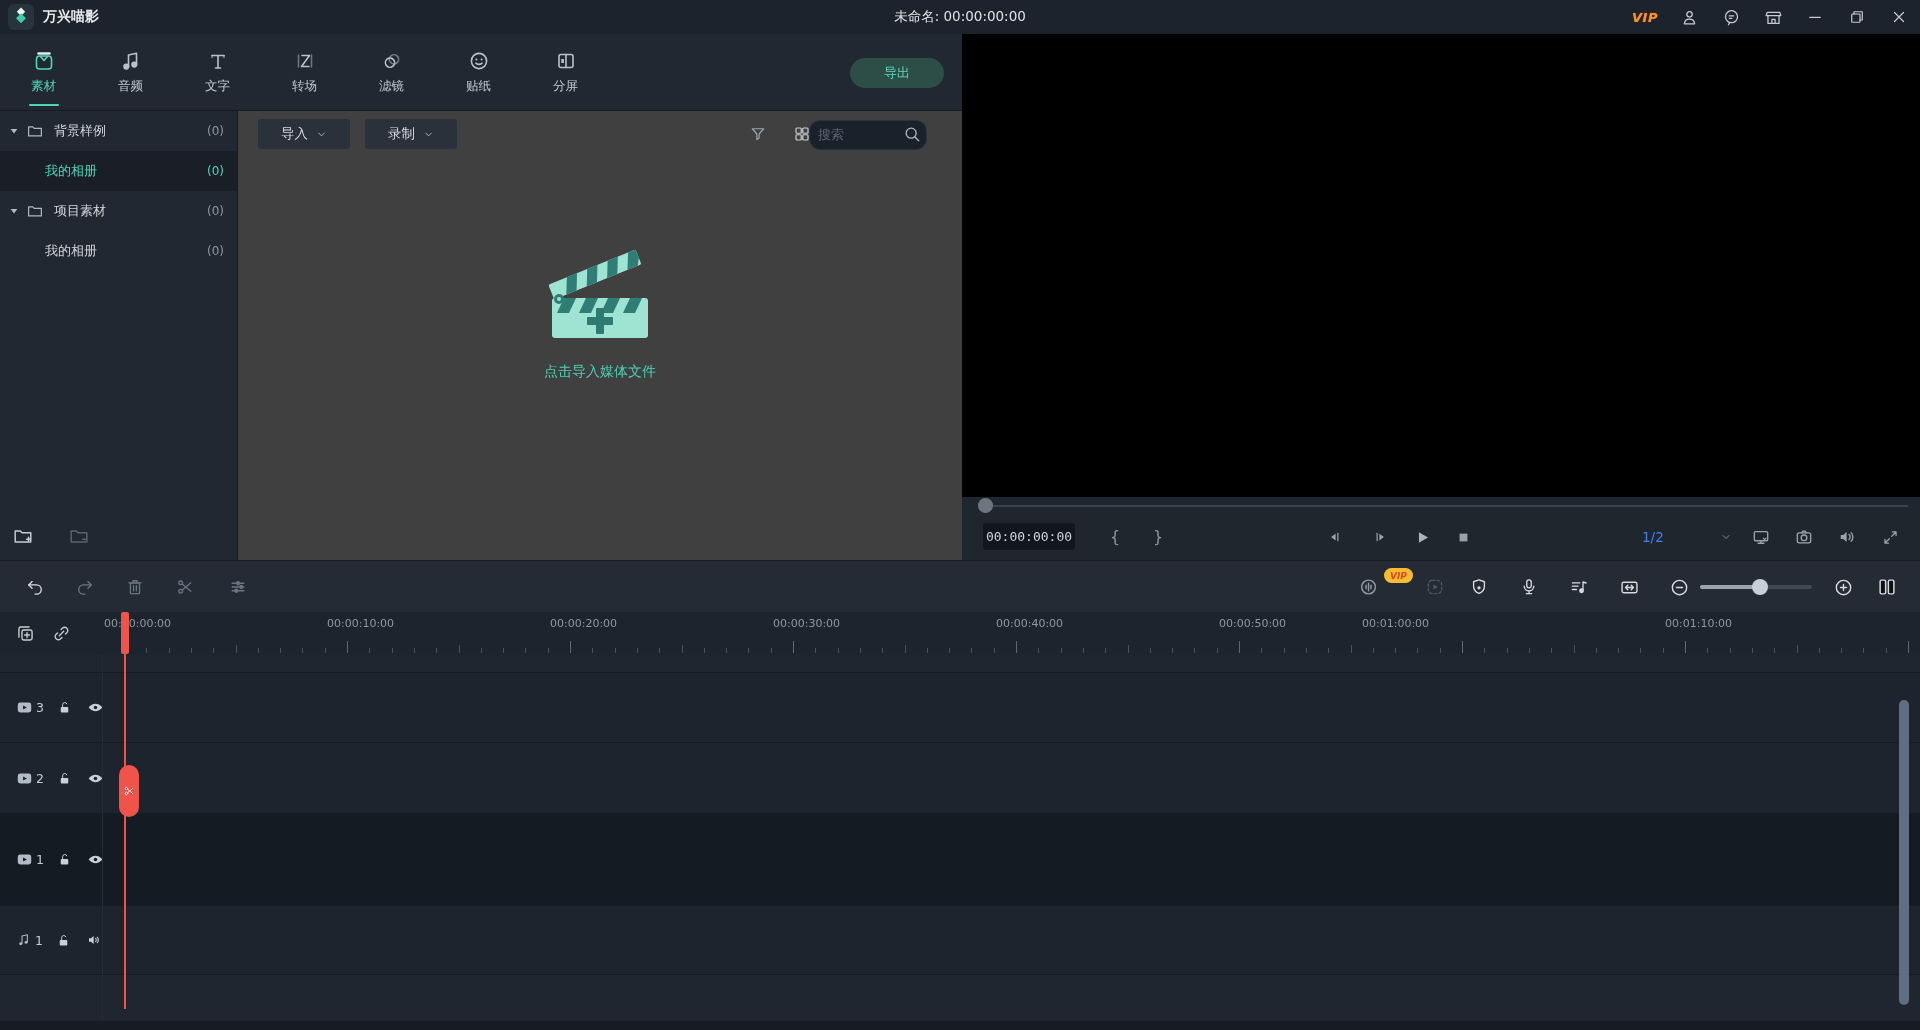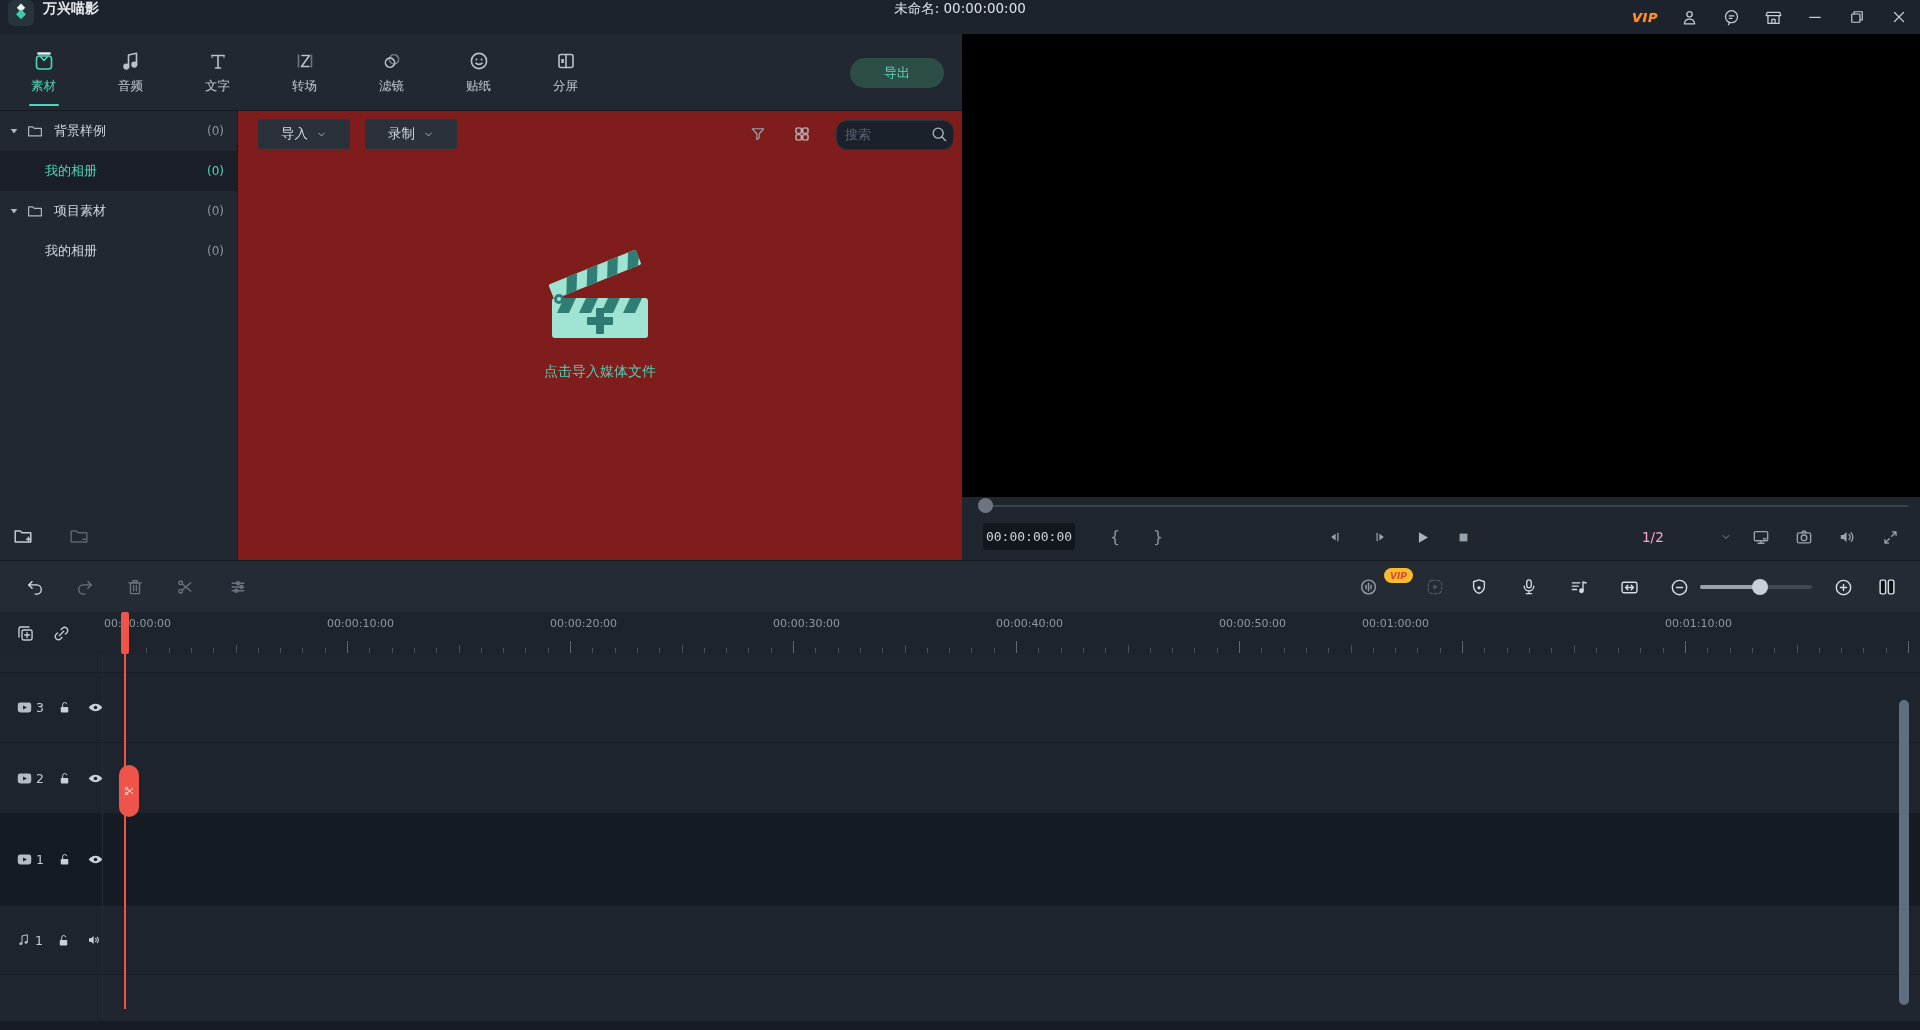--- a/index.html
+++ b/index.html
@@ -3,21 +3,21 @@
 <meta charset="utf-8">
 <style>
   html,body{margin:0;padding:0;width:1920px;height:1030px;overflow:hidden;
     background:#1e242d;font-family:"DejaVu Sans","Liberation Sans",sans-serif;
     -webkit-font-smoothing:antialiased;color:#d6dbe1;}
   svg{display:block}
   .ic{stroke:currentColor;fill:none;stroke-width:1.6;stroke-linecap:round;stroke-linejoin:round}
 
   
   #topbar{position:absolute;left:0;top:0;width:1920px;height:34px;background:#1d232c;
-    display:flex;align-items:flex-start;z-index:30}
+    display:flex;align-items:center;z-index:30}
   #logo{margin-left:8px}
   #app-name{margin-left:9px;font-size:14px;font-weight:600;color:#e8ebee}
   #menus{display:flex;margin-left:26px;gap:0}
   .menu-item{font-size:13.5px;color:#cfd5db;padding:0 16px;line-height:34px;cursor:default}
   #win-title{position:absolute;left:50%;transform:translateX(-50%);font-size:13.5px;color:#dfe3e8}
   #topbar-right{position:absolute;right:0;top:0;height:34px;display:flex;align-items:center;gap:0}
   .tb-btn{width:42px;height:34px;display:flex;align-items:center;justify-content:center;color:#c7ccd3}
   #vip-top{font-style:italic;font-weight:800;font-size:13px;letter-spacing:.5px;color:#f7941e;
     text-shadow:0 0 1px #e4572e;width:46px;text-align:center}
 
@@ -43,29 +43,29 @@
   .tree-item .t-label{margin-left:10px}
   .tree-item.child .t-label{margin-left:45px}
   .tree-item .t-count{position:absolute;right:13px;font-size:12px;color:#8b95a1}
   .tree-item.selected{background:#1a1f27}
   .tree-item.selected .t-label,.tree-item.selected .t-count{color:#4fd6b8}
   #sidebar-bottom{position:absolute;left:0;bottom:10px;width:237px;height:28px;display:flex;align-items:center}
   #collapse-handle{position:absolute;left:237px;top:212px;width:10px;height:26px;display:flex;
     align-items:center;justify-content:center;color:#6b7480;font-size:10px}
 
   
-  #media{position:absolute;left:238px;top:77px;width:724px;height:449px;background:#7f1d1d}
+  #media{position:absolute;left:238px;top:77px;width:724px;height:449px;background:#404040}
   #media-toolbar{position:absolute;left:0;top:8px;width:724px;height:30px}
   .drop-btn{position:absolute;top:0;height:30px;width:92px;background:#2a313b;border-radius:3px;
     display:flex;align-items:center;justify-content:center;gap:8px;font-size:13.5px;color:#d6dade;cursor:default}
   #import-btn{left:20px} #record-btn{left:127px}
   .mt-icon{position:absolute;top:3px;width:24px;height:24px;display:flex;align-items:center;justify-content:center}
   #filter-icon-btn{left:508px;color:#9aa4ae}
   #grid-icon-btn{left:552px;color:#c9d0d6}
-  #search-box{position:absolute;left:598px;top:1px;width:116px;height:28px;background:#1b212a;
+  #search-box{position:absolute;left:571px;top:1px;width:116px;height:28px;background:#1b212a;
     border:1px solid #2a323d;border-radius:11px}
   #search-input{position:absolute;left:0;top:0;width:86px;height:26px;background:transparent;border:none;outline:none;
     color:#cfd5db;font-size:13px;padding:0 0 0 8px;font-family:inherit}
   #search-input::placeholder{color:#5b6573}
   #search-mag{position:absolute;right:4px;top:3px;color:#aeb8c2}
   #empty-state{position:absolute;left:0;top:130px;width:724px;display:flex;flex-direction:column;align-items:center}
   #empty-text{margin-top:18px;font-size:14px;color:#4fd0b5}
 
   
   #preview{position:absolute;left:962px;top:34px;width:958px;height:526px;background:#20262e}
@@ -74,21 +74,21 @@
   #seek-track{position:absolute;left:30px;top:8px;width:916px;height:2px;background:#3a424c}
   #seek-handle{position:absolute;left:16px;top:1px;width:15px;height:15px;border-radius:50%;background:#6d7680}
   #pv-controls{position:absolute;left:0;top:481px;width:958px;height:45px}
   #pv-timecode{position:absolute;left:21px;top:8px;width:92px;height:27px;background:#12171d;border-radius:3px;
     display:flex;align-items:center;justify-content:center;font-family:"DejaVu Sans Mono","Liberation Mono",monospace;
     font-size:13px;color:#ced4da}
   .mark-btn{position:absolute;top:8px;width:26px;height:26px;display:flex;align-items:center;justify-content:center;
     font-size:16px;color:#8a939e;font-family:"DejaVu Sans Mono","Liberation Mono",monospace}
   #mark-in{left:140px} #mark-out{left:183px}
   .pv-ic{position:absolute;top:10px;width:24px;height:24px;display:flex;align-items:center;justify-content:center;color:#9aa4ae}
-  #pv-page{position:absolute;left:668px;top:8px;width:110px;height:27px;display:flex;align-items:center;color:#f9a8d4;font-size:13.5px;cursor:default}
+  #pv-page{position:absolute;left:668px;top:8px;width:110px;height:27px;display:flex;align-items:center;color:#3b82f6;font-size:13.5px;cursor:default}
   #pv-page .pgtext{margin-left:12px}
   #pv-page .pgcaret{position:absolute;right:8px;color:#9aa4ae}
 
   
   #tl-toolbar{position:absolute;left:0;top:560px;width:1920px;height:52px;background:#242b34;border-top:1px solid #161b22}
   .tt-ic{position:absolute;top:15px;width:22px;height:22px;display:flex;align-items:center;justify-content:center;color:#6a7480}
   .tt-ic.bright{color:#d7dce1}
   #vip-badge{position:absolute;left:1384px;top:7px;height:15px;padding:0 6px;border-radius:8px;background:#f8bd2f;
     display:flex;align-items:center;font-size:9px;font-weight:800;font-style:italic;color:#e0452f;z-index:2}
   #zoom-slider{position:absolute;left:1700px;top:24px;width:112px;height:4px;border-radius:2px;background:#3f4954}

